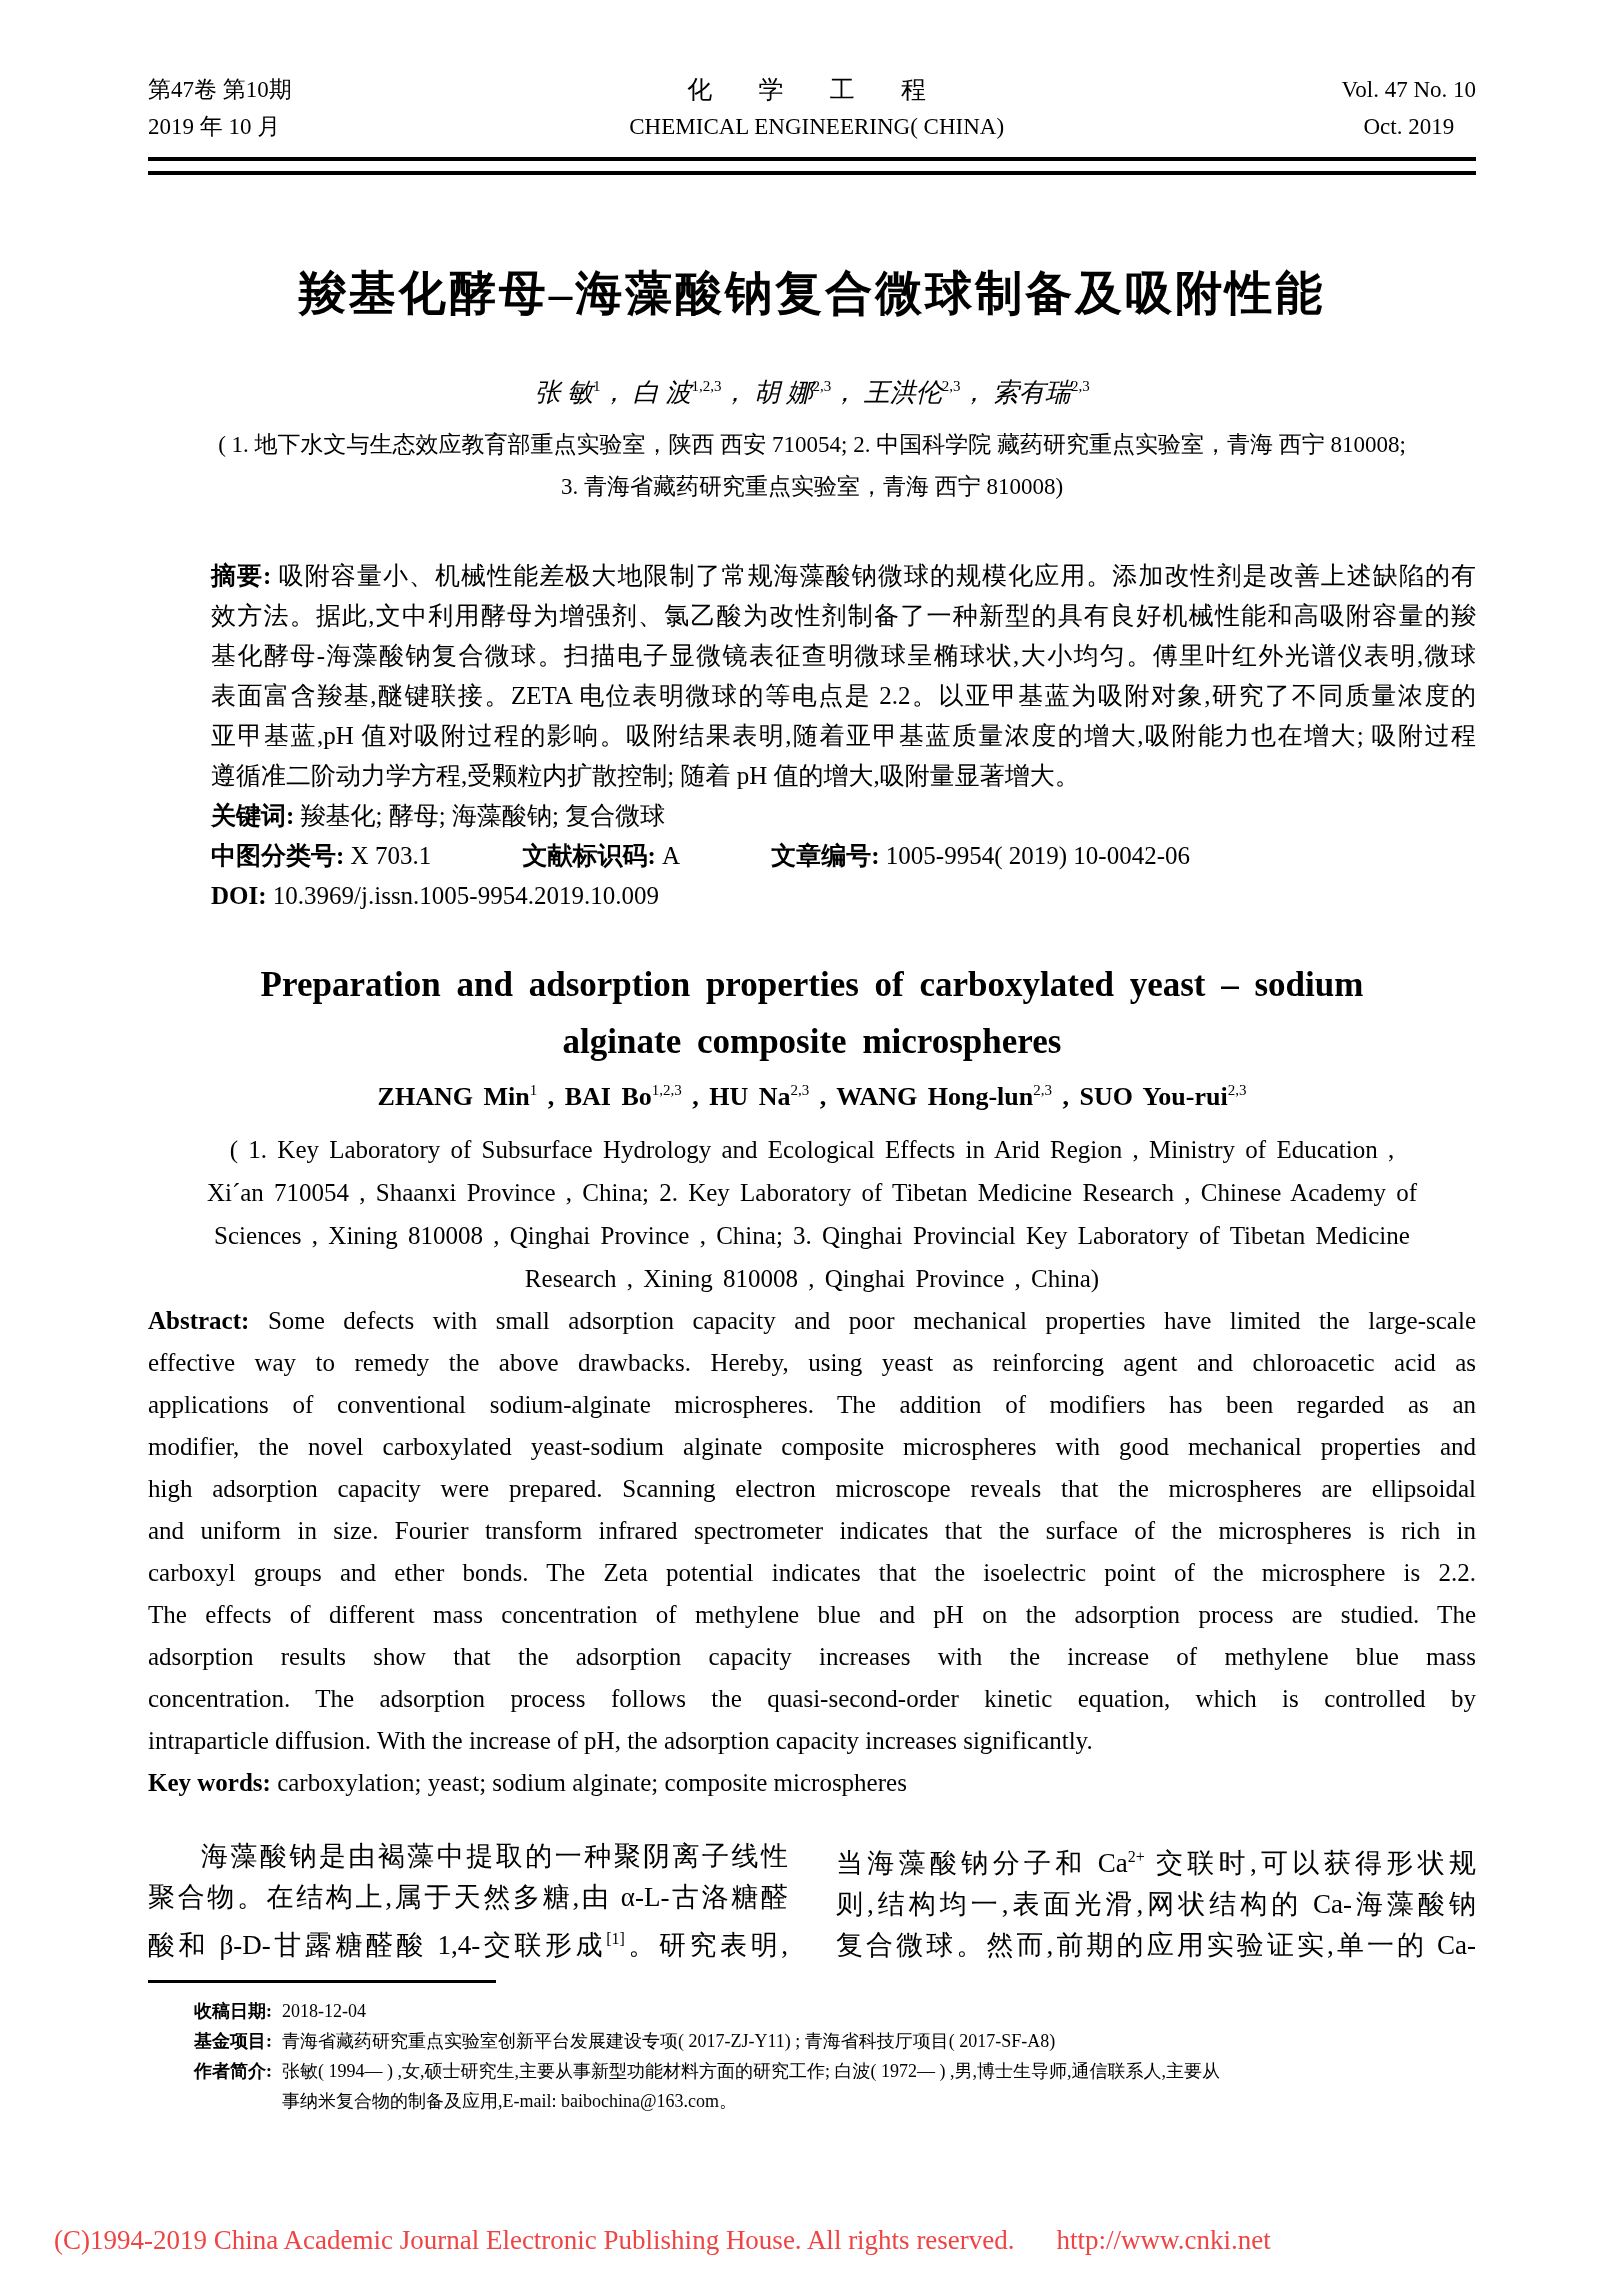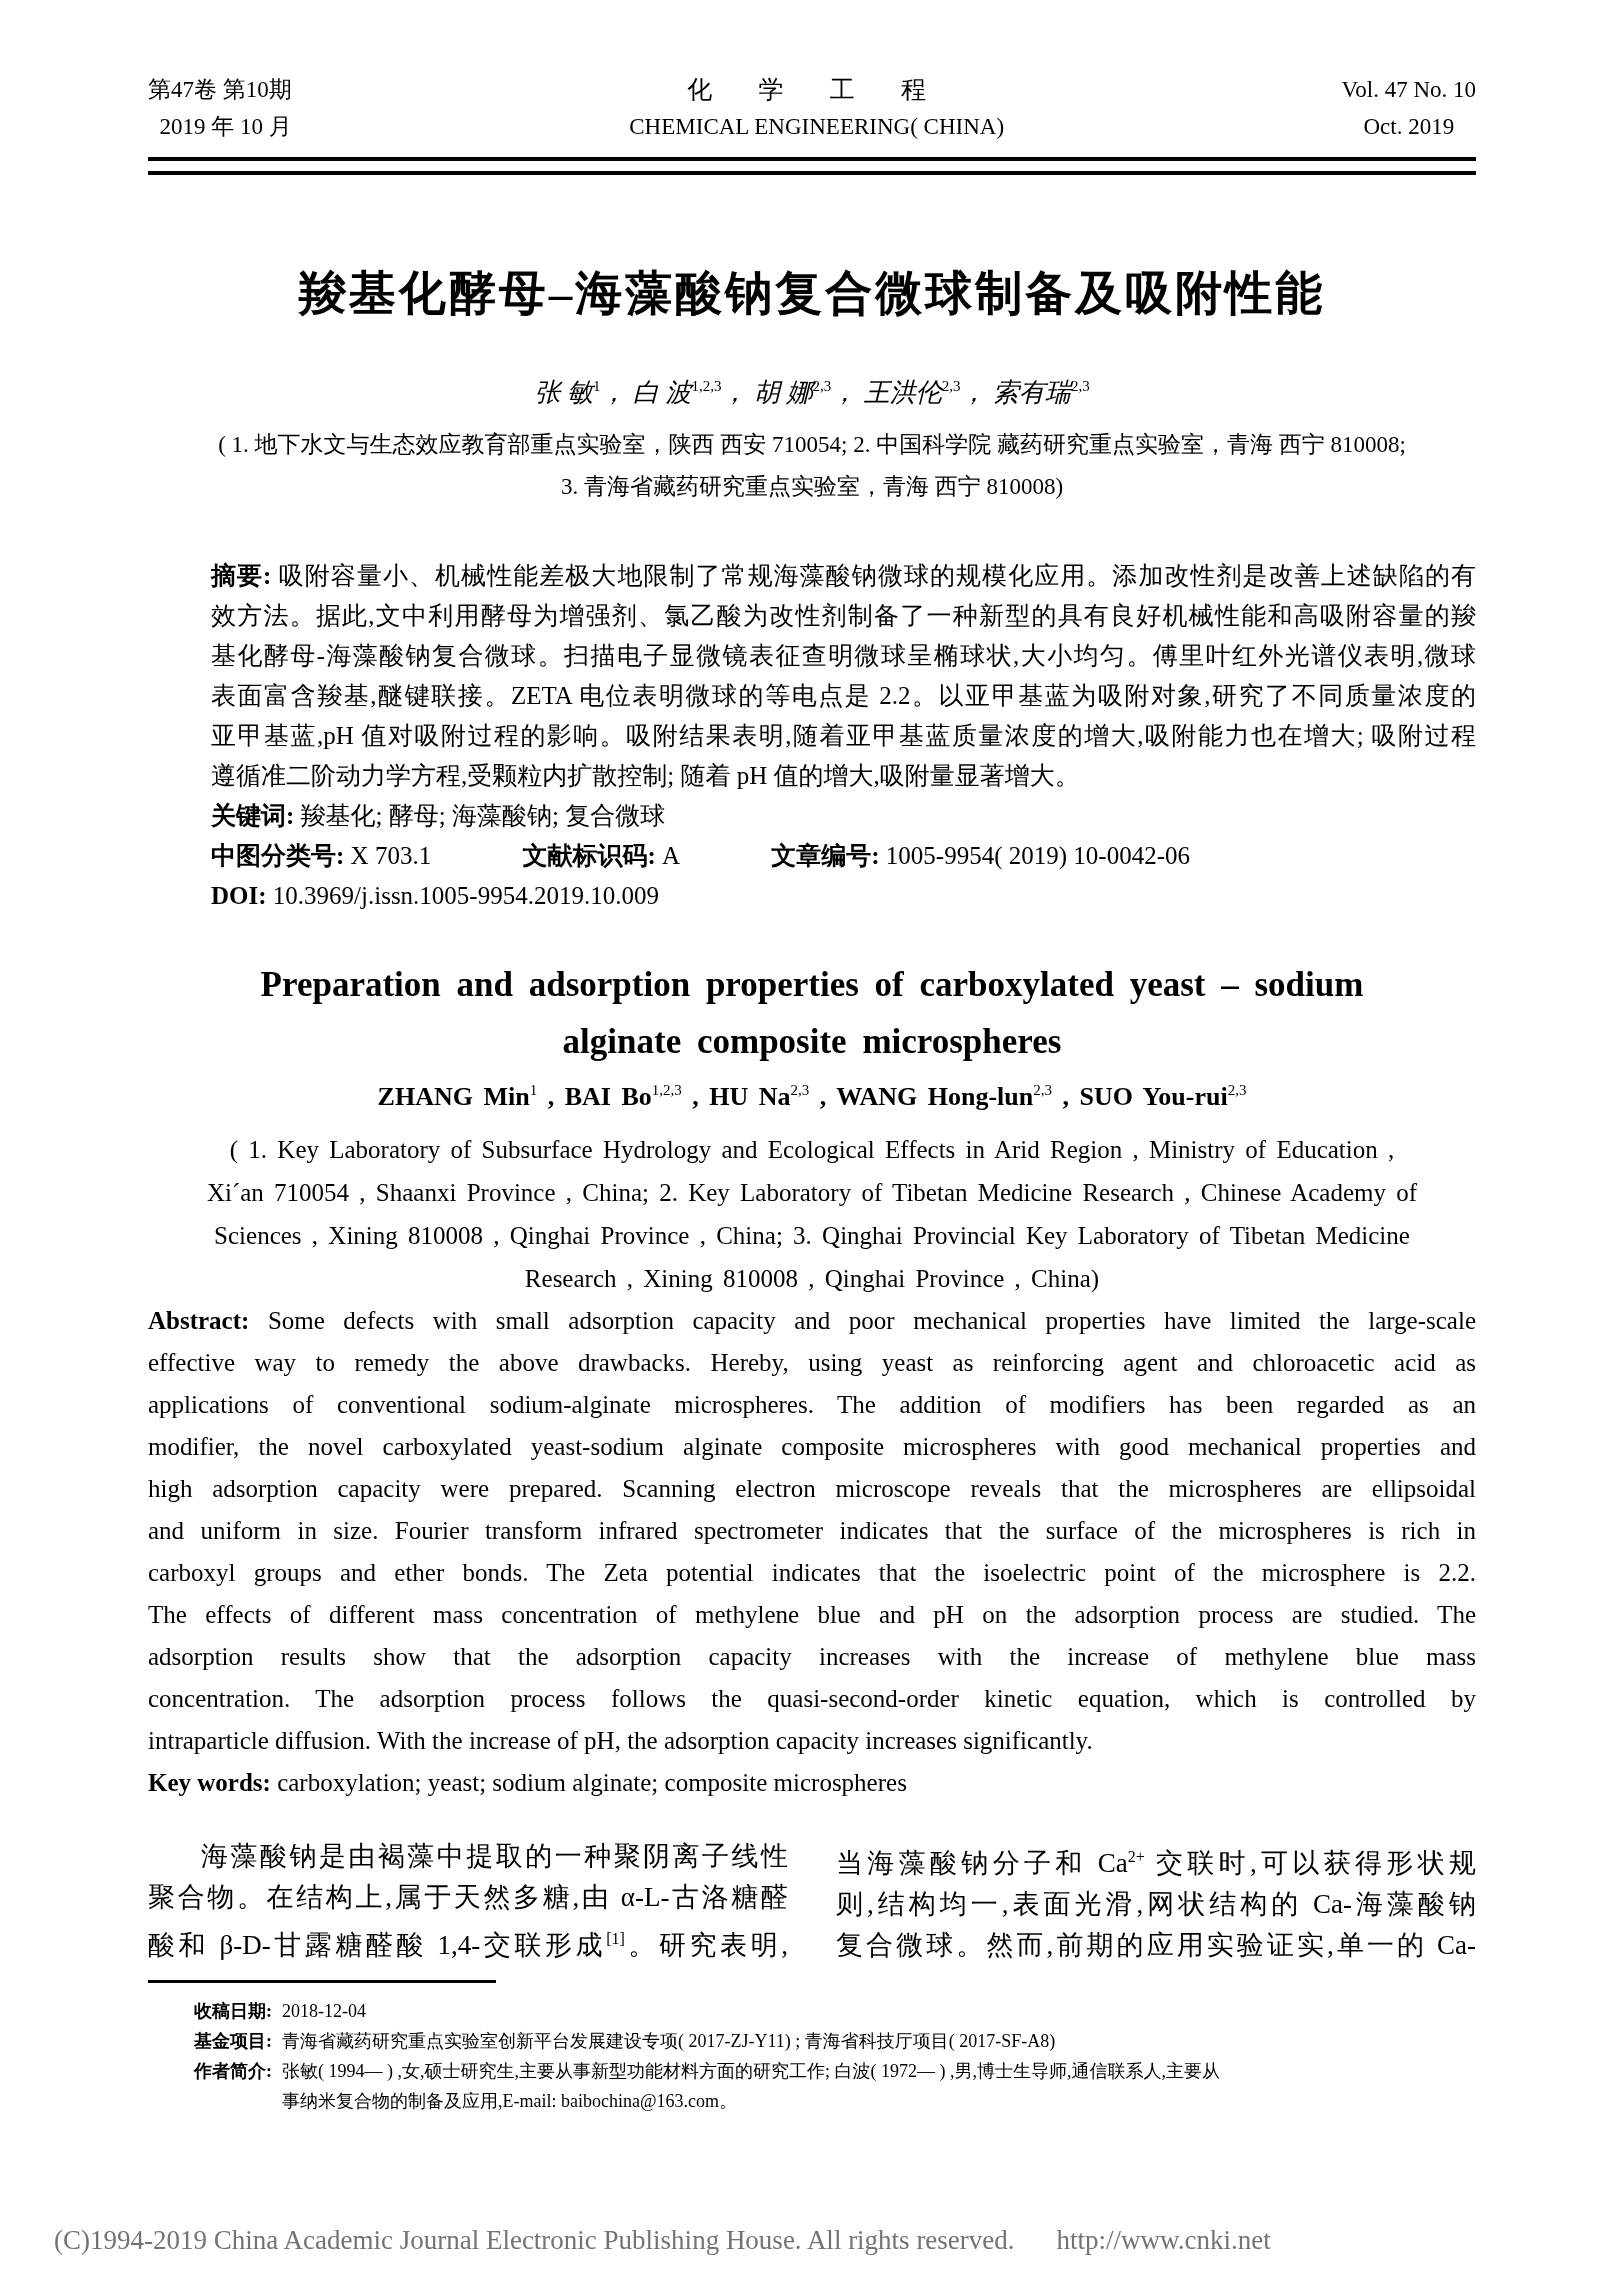--- a/index.html
+++ b/index.html
@@ -3,21 +3,21 @@
 <meta charset="utf-8">
 <style>
   html,body{margin:0;padding:0;background:#e8e8e8;}
   .page{position:relative;width:1623px;height:2284px;background:#ffffff;margin:0 auto;
         font-family:"Liberation Serif","DejaVu Serif",serif;color:#000;overflow:hidden;}
   .content{margin:0 148px;width:1328px;}
 
   
   .jheader{display:flex;justify-content:space-between;align-items:flex-start;
            padding-top:71px;font-size:23px;line-height:37px;}
-  .hleft{text-align:right;}
+  .hleft{text-align:left;}
   .hcenter{text-align:center;flex:1;}
   .hcenter .cn{letter-spacing:20px;font-size:25px;}
   .hright{text-align:center;}
   .double-rule{margin-top:12px;height:10px;border-top:4px solid #000;border-bottom:4px solid #000;}
 
   
   .title-cn{margin-top:87px;text-align:center;font-size:47px;font-weight:bold;letter-spacing:3px;}
   .authors-cn{margin-top:50px;text-align:center;font-size:26px;font-style:italic;}
   .authors-cn sup{font-size:15px;font-style:normal;}
   .affil-cn{margin-top:14px;text-align:center;font-size:23px;line-height:42px;}
@@ -45,21 +45,21 @@
 
   
   .footnote{margin-top:14px;font-size:18px;line-height:30px;}
   .fn-rule{width:348px;height:3px;background:#000;margin-bottom:13px;}
   .fn-block{padding-left:46px;}
   .fn-row{display:flex;align-items:flex-start;}
   .fn-label{font-weight:bold;white-space:nowrap;}
   .fn-text{margin-left:10px;}
 
   
-  .page-footer{position:absolute;left:54px;bottom:28px;font-size:27px;color:#737373;
+  .page-footer{position:absolute;left:54px;bottom:28px;font-size:27px;color:#ef4444;
                display:flex;gap:42px;white-space:nowrap;}
 </style>
 </head>
 <body>
 
 <div class="page">
   <div class="content">
 
     <div class="jheader">
       <div class="hleft">

